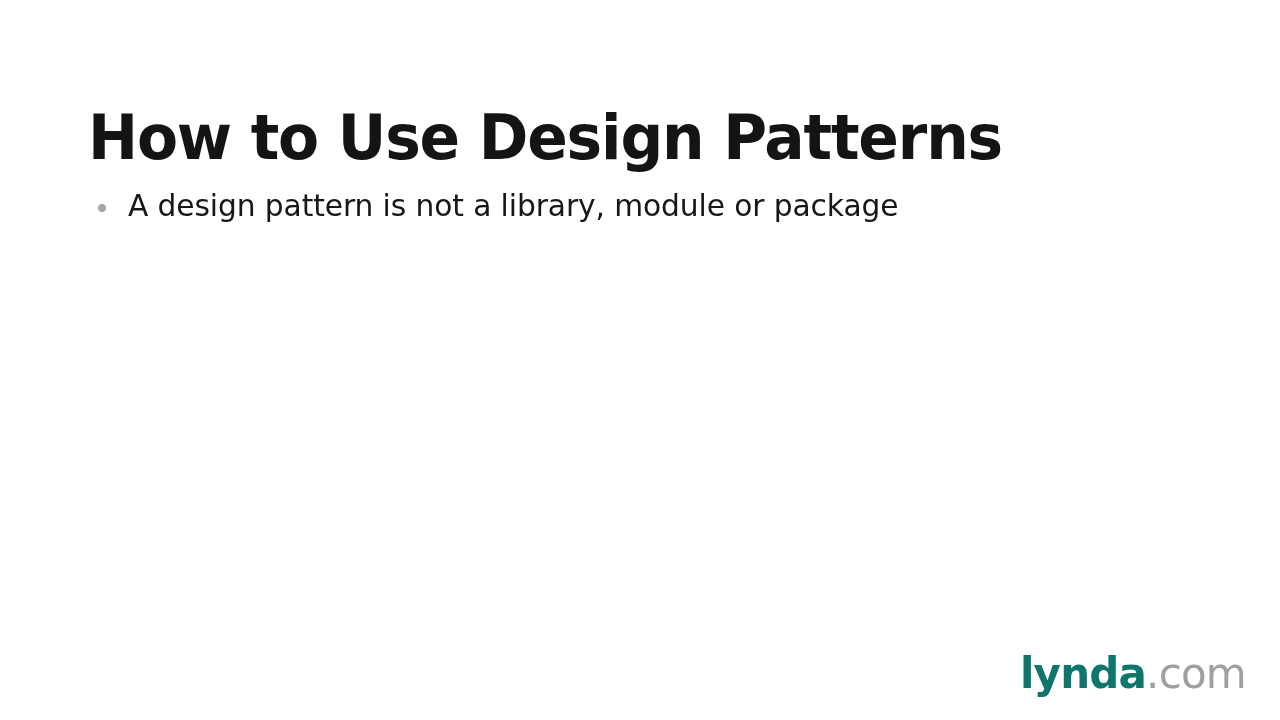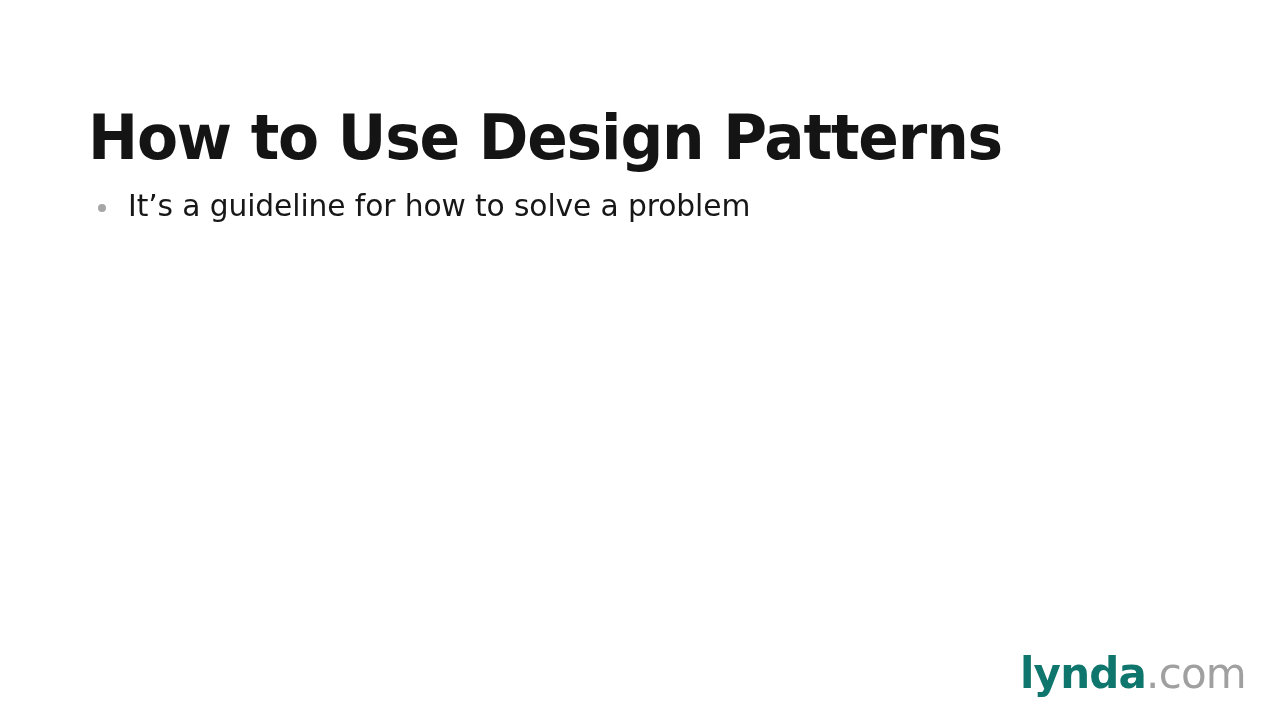--- a/index.html
+++ b/index.html
@@ -103,25 +103,25 @@
 </style>
 </head>
 <body>
 
 <div class="slide">
 
   <h1 class="slide-title">How to Use Design Patterns</h1>
 
   <ul class="bullet-list">
 
-
     <li class="bullet-item">
       <span class="bullet-marker"></span>
-      <span class="bullet-text">It’s a guideline for how to solve a problem</span>
+      <span class="bullet-text">A design pattern is not a library, module or package</span>
     </li>
+
 
 
   </ul>
 
   <div class="logo">
     <span class="logo-name">lynda</span><span class="logo-tld">.com</span>
   </div>
 
 </div>
 

